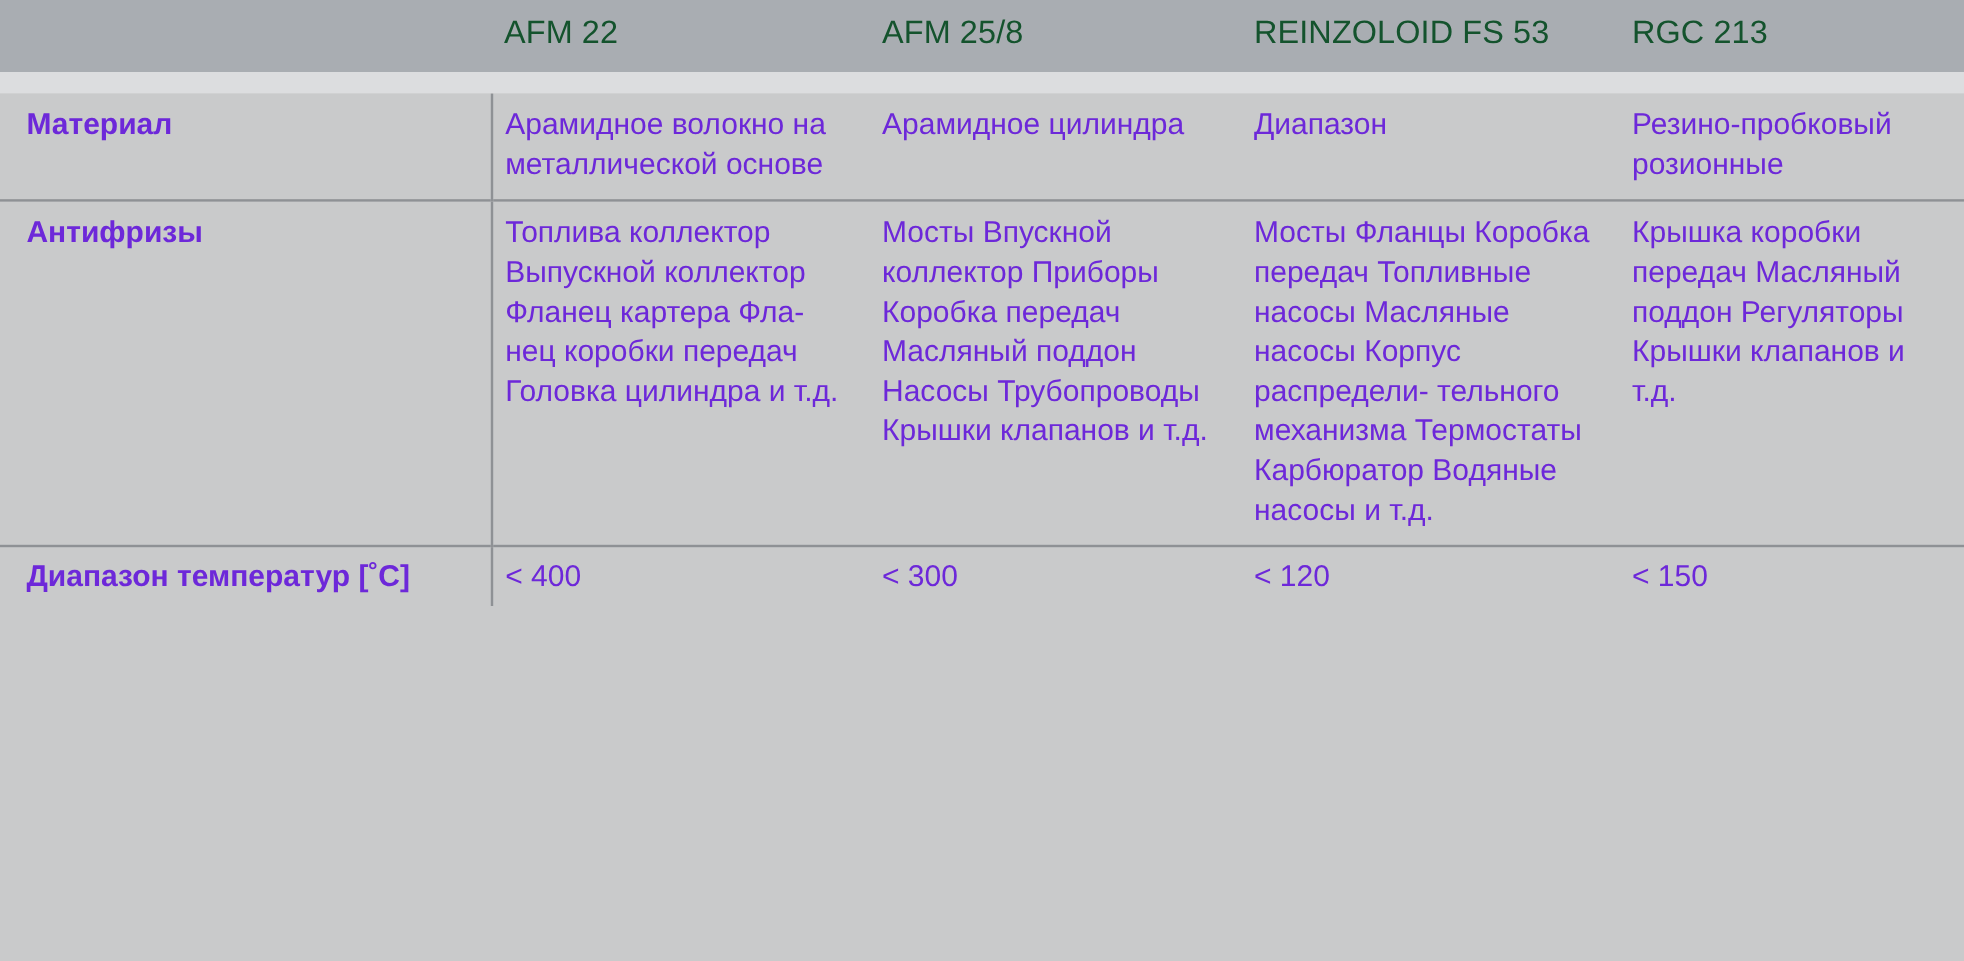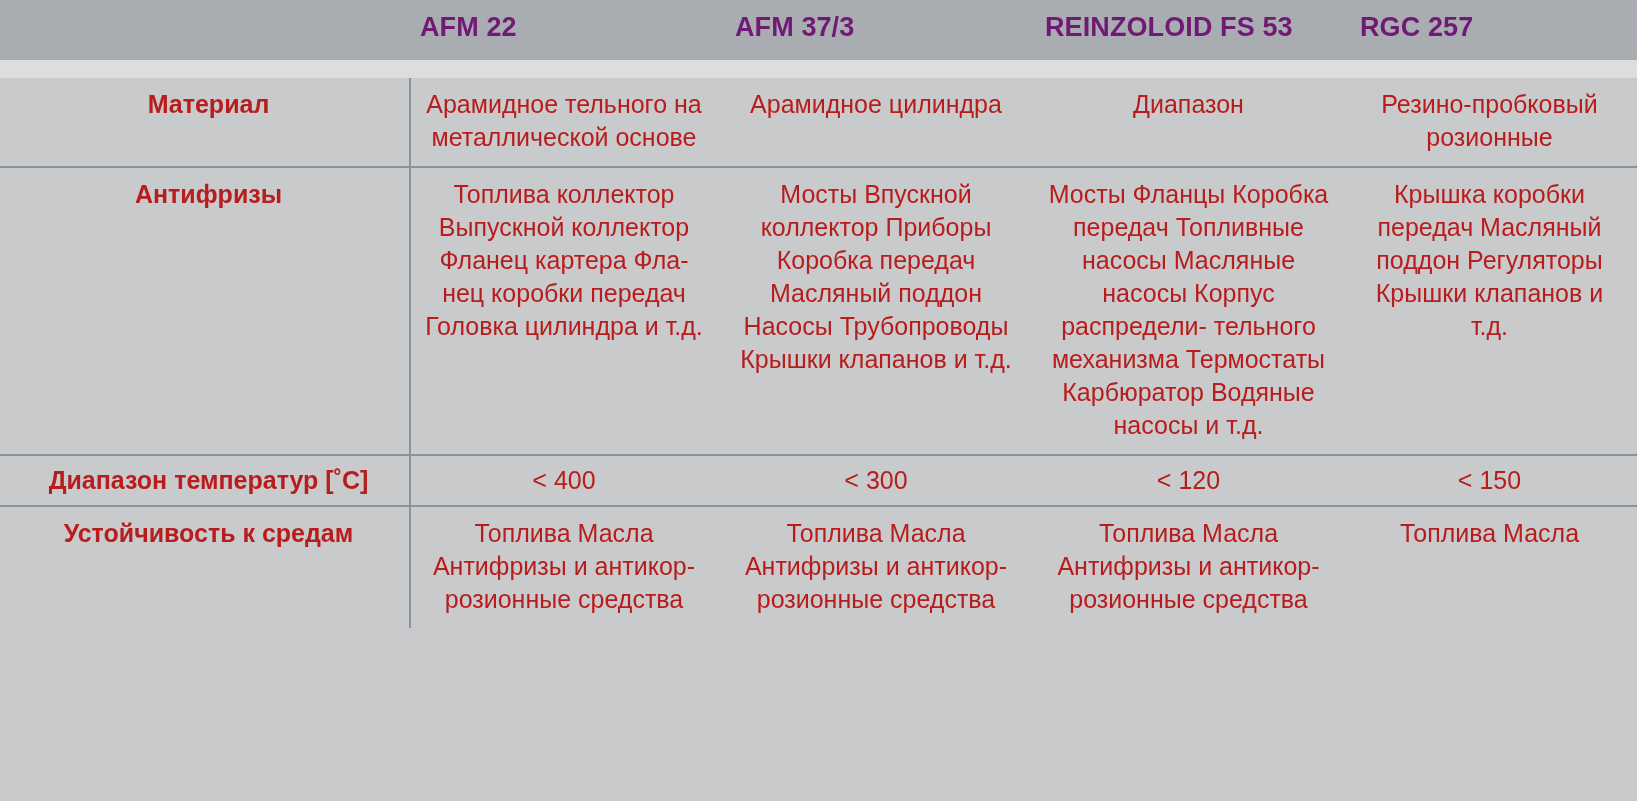--- a/index.html
+++ b/index.html
@@ -32,47 +32,46 @@
   col.c-4 { width: 287px; }
 
   thead tr.header-row {
     background: #a9adb2;
     height: 60px;
   }
   thead th {
     text-align: left;
     vertical-align: middle;
     font-size: 27px;
-    font-weight: bold;
-    color: #701a75;
+    font-weight: normal;
+    color: #14532d;
     padding: 0 0 6px 0;
     letter-spacing: 0.1px;
   }
   thead th.label-head {
     padding-left: 22px;
   }
   thead th.col-head {
     padding-left: 10px;
   }
   tr.spacer-row td {
     height: 18px;
     background: #dcdddf;
     padding: 0;
     border: none;
   }
 
   tbody td {
     vertical-align: top;
     font-size: 25px;
     line-height: 1.32;
-    color: #b91c1c;
+    color: #6d28d9;
     padding: 10px 18px 12px 10px;
     border-top: 2px solid #8e9195;
     background: #c9cacb;
-    text-align: center;
   }
   tbody td.rowlabel {
     font-weight: bold;
     padding-left: 22px;
     padding-right: 14px;
     border-right: 2px solid #8e9195;
   }
   tbody tr.first-body td {
     border-top: none;
   }
@@ -99,32 +98,32 @@
       <col class="c-label">
       <col class="c-1">
       <col class="c-2">
       <col class="c-3">
       <col class="c-4">
     </colgroup>
     <thead>
       <tr class="header-row">
         <th class="label-head"></th>
         <th class="col-head">AFM 22</th>
-        <th class="col-head">AFM 37/3</th>
+        <th class="col-head">AFM 25/8</th>
         <th class="col-head">REINZOLOID FS 53</th>
-        <th class="col-head">RGC 257</th>
+        <th class="col-head">RGC 213</th>
       </tr>
       <tr class="spacer-row">
         <td colspan="5"></td>
       </tr>
     </thead>
     <tbody>
       <tr class="first-body">
         <td class="rowlabel">Материал</td>
-        <td class="cell-lines">Арамидное тельного на
+        <td class="cell-lines">Арамидное волокно на
 металлической основе</td>
         <td class="cell-lines">Арамидное цилиндра</td>
         <td class="cell-lines">Диапазон</td>
         <td class="cell-lines">Резино-пробковый
 розионные</td>
       </tr>
       <tr>
         <td class="rowlabel">Антифризы</td>
         <td class="cell-lines">Топлива коллектор
 Выпускной коллектор
@@ -159,33 +158,16 @@
 Крышки клапанов
 и т.д.</td>
       </tr>
       <tr>
         <td class="rowlabel tight">Диапазон температур [˚C]</td>
         <td class="cell-lines tight">&lt; 400</td>
         <td class="cell-lines tight">&lt; 300</td>
         <td class="cell-lines tight">&lt; 120</td>
         <td class="cell-lines tight">&lt; 150</td>
       </tr>
-      <tr>
-        <td class="rowlabel">Устойчивость к средам</td>
-        <td class="cell-lines">Топлива
-Масла
-Антифризы и антикор-
-розионные средства</td>
-        <td class="cell-lines">Топлива
-Масла
-Антифризы и антикор-
-розионные средства</td>
-        <td class="cell-lines">Топлива
-Масла
-Антифризы и антикор-
-розионные средства</td>
-        <td class="cell-lines">Топлива
-Масла</td>
-      </tr>
     </tbody>
   </table>
   <div class="bottom-fill"></div>
 </div>
 
 </body></html>

